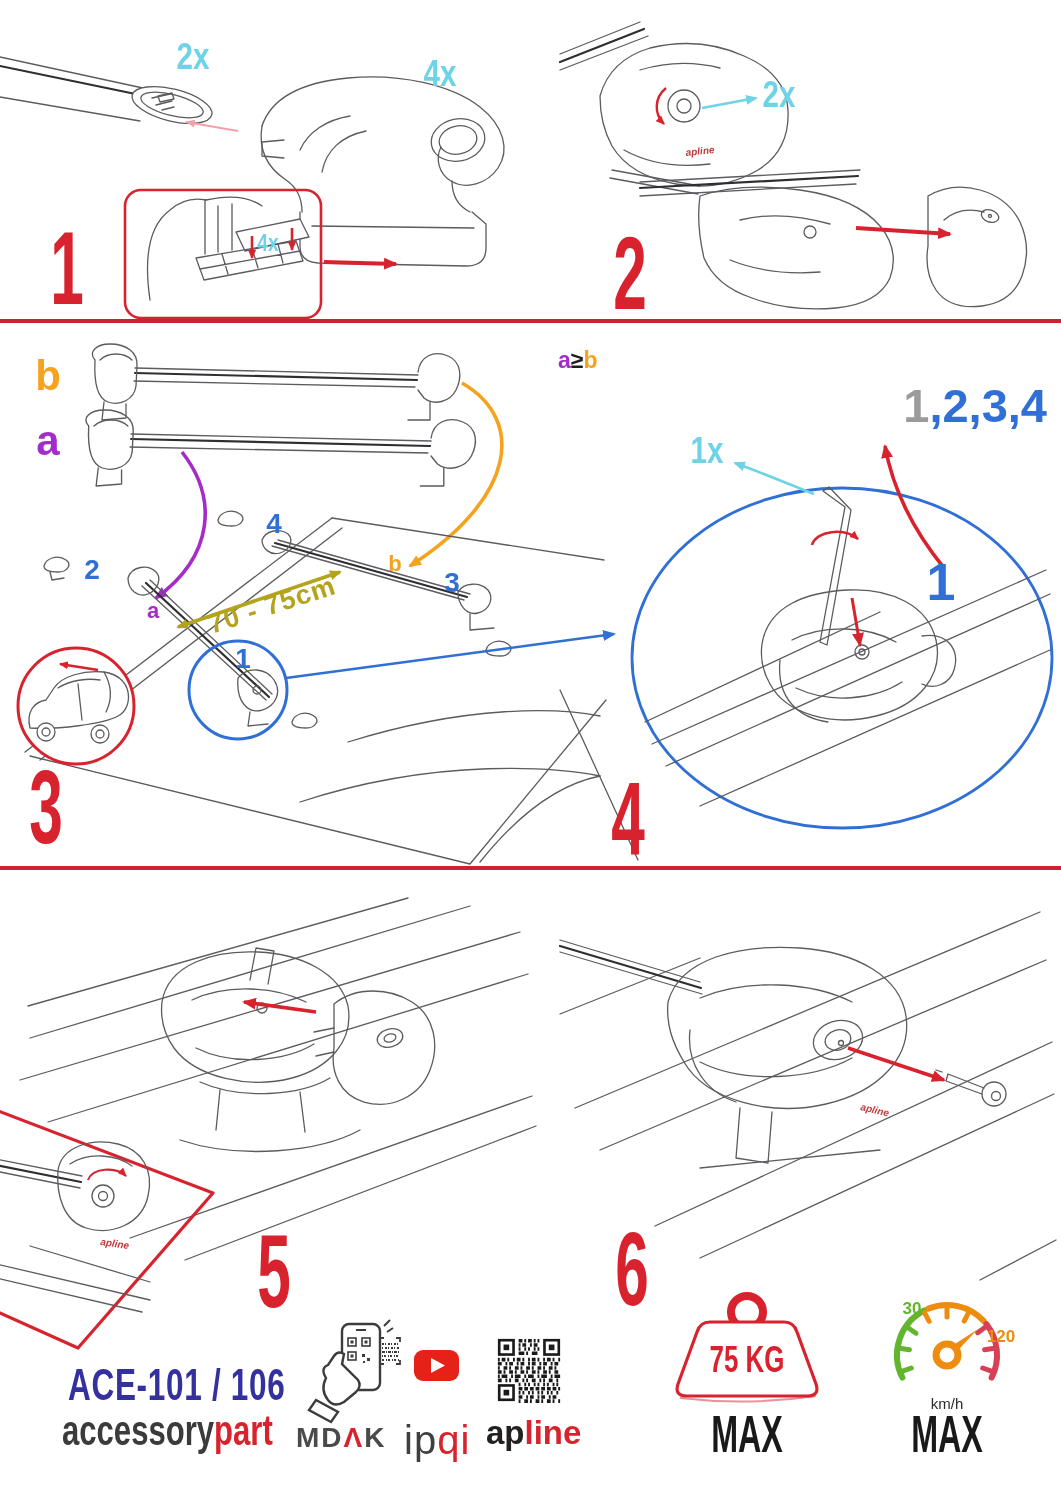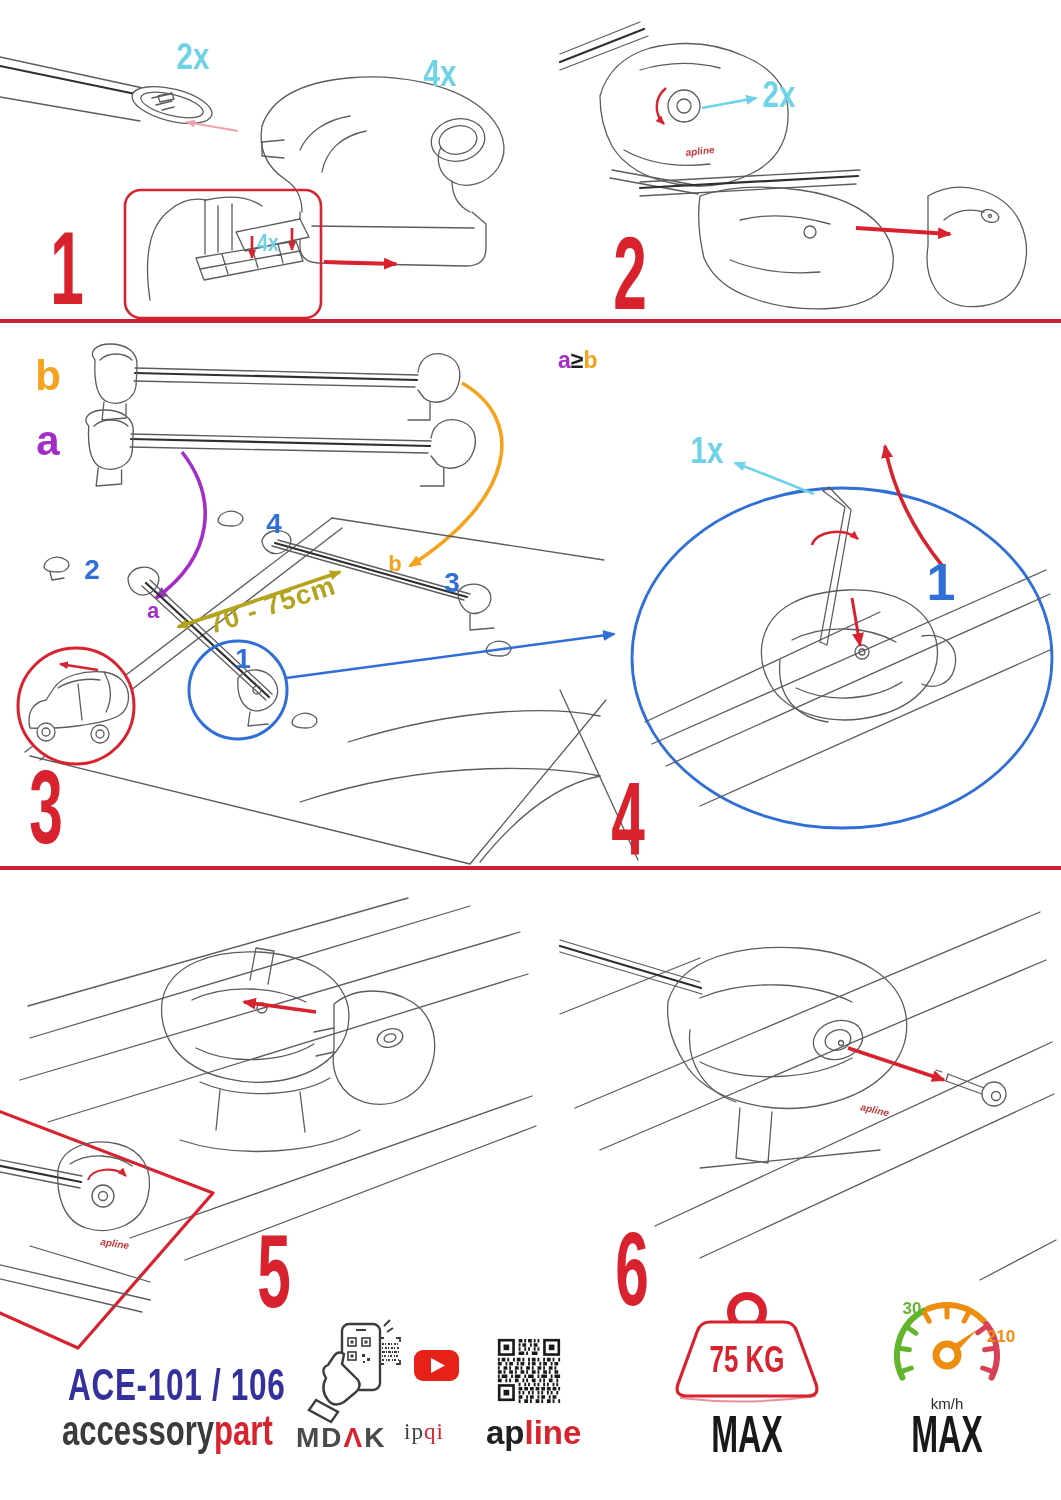--- a/index.html
+++ b/index.html
@@ -28,21 +28,21 @@
   .seq-first{color:#9b9b9b;} .seq-rest{color:#2f6fd6;}
   .callout1{position:absolute;color:#2f6fd6;font-weight:700;font-size:52px;line-height:1;
             transform:translateX(-50%);}
   .model{position:absolute;color:#34309e;font-weight:700;font-size:45px;line-height:1;letter-spacing:1px;
          transform:scaleX(.7);transform-origin:left top;white-space:nowrap;}
   .brand{position:absolute;font-weight:700;font-size:42px;line-height:1;transform:scaleX(.74);
          transform-origin:left top;white-space:nowrap;}
   .brand .b1{color:#3b3b3d;} .brand .b2{color:#d8232f;}
   .mdak{position:absolute;font-weight:700;font-size:28px;line-height:1;letter-spacing:2px;color:#4a4a4c;white-space:nowrap;}
   .mdak .red{color:#d8232f;}
-  .ipqi{position:absolute;font-weight:500;font-size:23px;line-height:1;letter-spacing:1px;color:#3f3f41;white-space:nowrap;font-family:Liberation Serif, serif;}
+  .ipqi{position:absolute;font-weight:500;font-size:40px;line-height:1;letter-spacing:1px;color:#3f3f41;white-space:nowrap;}
   .ipqi .red{color:#d8232f;}
   .apline{position:absolute;font-weight:700;font-size:33px;line-height:1;color:#232020;white-space:nowrap;}
   .apline .red{color:#d8232f;}
   .wval{position:absolute;color:#d8232f;font-weight:700;font-size:36px;line-height:1;
         transform:translateX(-50%) scaleX(.72);white-space:nowrap;}
   .maxlbl{position:absolute;color:#191919;font-weight:700;font-size:52px;line-height:.8;
           transform:translateX(-50%) scaleX(.62);white-space:nowrap;}
   .sp-low{position:absolute;color:#62b52d;font-weight:700;font-size:17px;line-height:1;transform:translateX(-50%);}
   .sp-high{position:absolute;color:#ee8c0f;font-weight:700;font-size:17px;line-height:1;transform:translateX(-50%);}
   .sp-unit{position:absolute;color:#2a2a2a;font-size:15px;line-height:1;transform:translateX(-50%);}
@@ -292,20 +292,23 @@
   <div class="letter letter-sm orangec" style="left:395px;top:553px">b</div>
   <div class="blue-num" style="left:92px;top:556px">2</div>
   <div class="blue-num" style="left:274px;top:510px">4</div>
   <div class="blue-num" style="left:452px;top:569px">3</div>
   <div class="blue-num" style="left:243px;top:645px">1</div>
   <div class="dim" style="left:272px;top:592px">70 - 75cm</div>
 
   <div class="formula" style="left:558px;top:349px">
     <span class="purple">a</span><span class="op">≥</span><span class="orangec">b</span>
   </div>
+  <div class="seq" style="right:14px;top:382px">
+    <span class="seq-first">1</span><span class="seq-rest">,2,3,4</span>
+  </div>
   <div class="callout1" style="left:941px;top:556px">1</div>
 
   <div class="model" style="left:68px;top:1362px">ACE-101 / 106</div>
   <div class="brand" style="left:62px;top:1410px">
     <span class="b1">accessory</span><span class="b2">part</span>
   </div>
 
   <svg style="left:312px;top:1318px" width="96" height="100" viewBox="0 0 96 100">
     <rect x="30" y="6" width="38" height="66" rx="7" fill="#fff" stroke="#3c3c3e" stroke-width="2.4"></rect>
     <path d="M44,12 L54,12" stroke="#3c3c3e" stroke-width="2"></path>
@@ -407,17 +410,17 @@
       <path d="M62,19 L62,29" stroke="#ee8c0f"></path>
       <path d="M83.8,24.2 L79.2,33.1" stroke="#ee8c0f"></path>
       <path d="M100.8,38.8 L92.7,44.7" stroke="#d84056"></path>
       <path d="M109.5,60.3 L99.6,61.7" stroke="#d84056"></path>
       <path d="M107.1,83.4 L97.7,80.0" stroke="#d84056"></path>
     </g>
     <polygon points="92.6,41.3 58.8,63.2 65.2,70.8" fill="#ee8c0f"></polygon>
     <circle cx="62" cy="67" r="11" fill="#fff" stroke="#ee8c0f" stroke-width="7"></circle>
   </svg>
   <div class="sp-low" style="left:912px;top:1300px">30</div>
-  <div class="sp-high" style="left:1001px;top:1328px">210</div>
+  <div class="sp-high" style="left:1001px;top:1328px">120</div>
   <div class="sp-unit" style="left:947px;top:1396px">km/h</div>
   <div class="maxlbl" style="left:947px;top:1414px">MAX</div>
 
 </div>
 
 </body></html>

